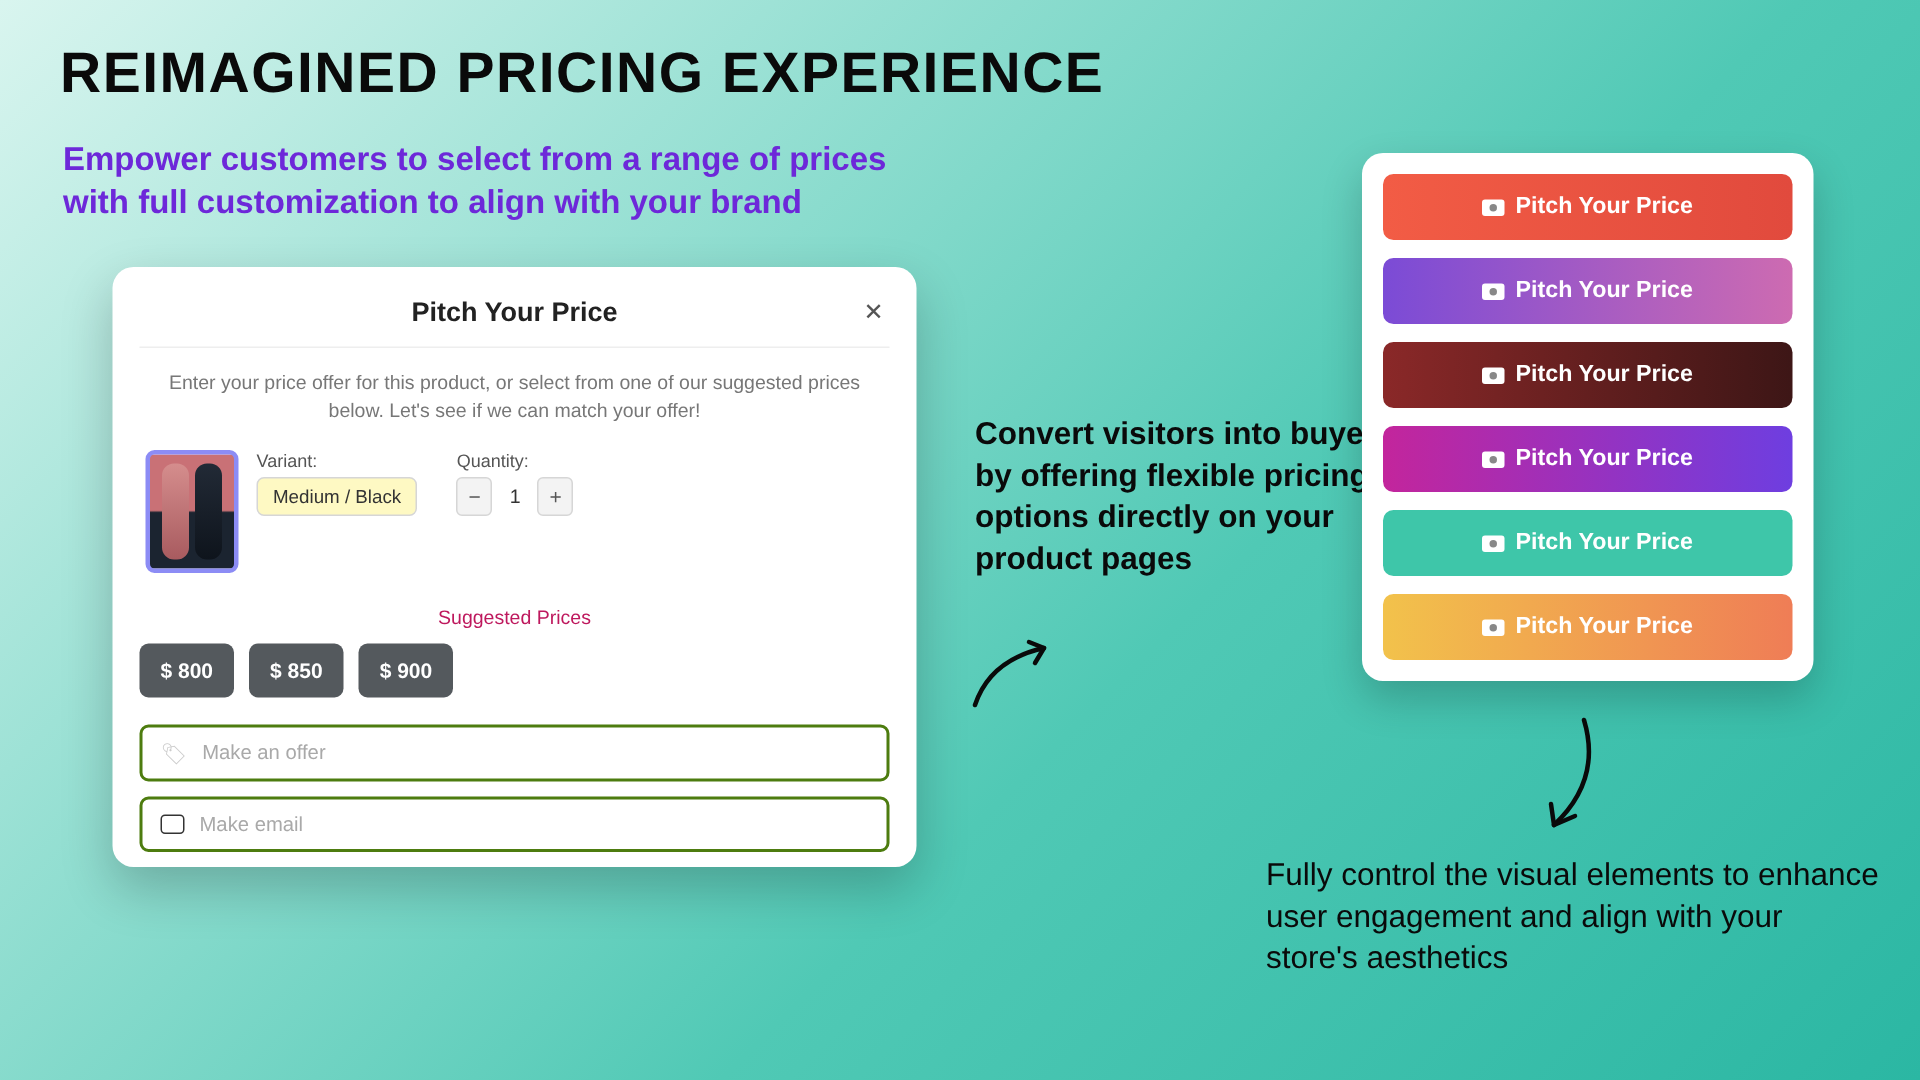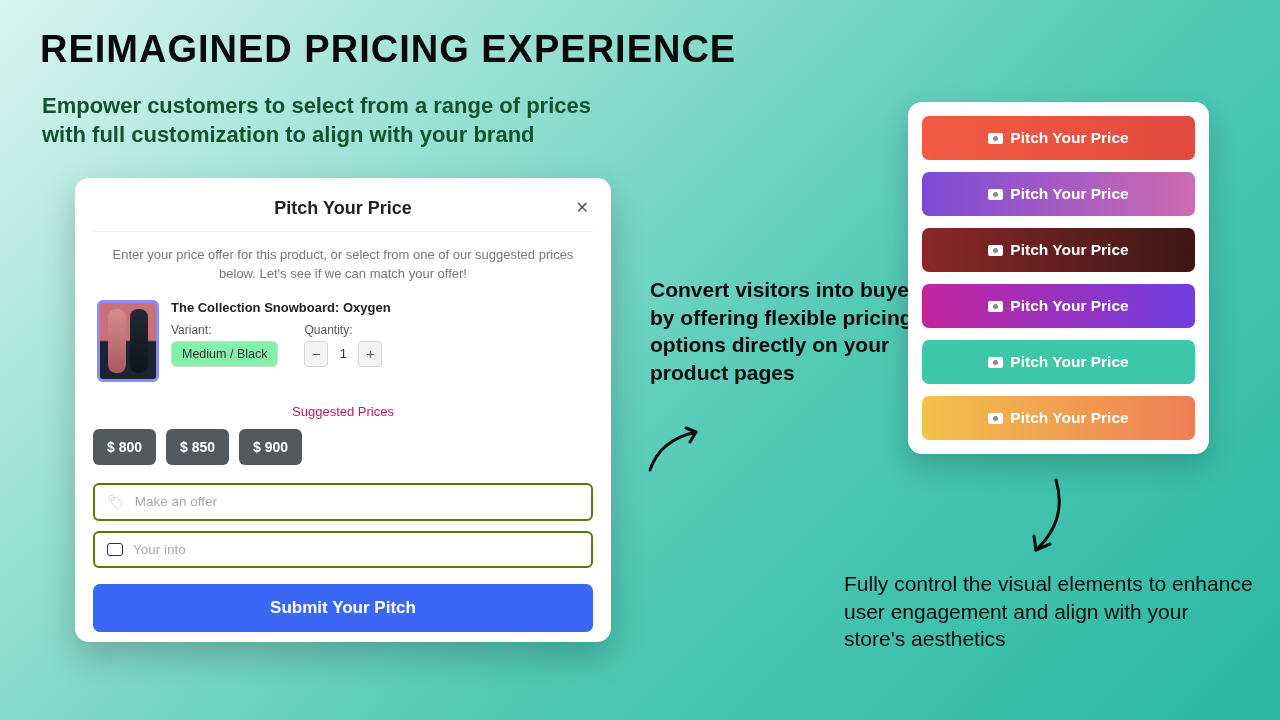--- a/index.html
+++ b/index.html
@@ -1,34 +1,34 @@
 <!DOCTYPE html>
 <html><head>
 <meta charset="utf-8">
 <style>
 *{box-sizing:border-box;margin:0;padding:0;}
 body{width:1280px;height:720px;overflow:hidden;font-family:-apple-system,BlinkMacSystemFont,"Segoe UI",Helvetica,Arial,sans-serif;background:linear-gradient(135deg,#d9f5ef 0%,#50c9b5 60%,#2bb7a3 100%);position:relative;}
 .headline{position:absolute;left:40px;top:28px;font-size:38px;font-weight:900;letter-spacing:1px;color:#0a0a0a;}
-.subhead{position:absolute;left:42px;top:92px;font-size:22px;font-weight:700;color:#14532d;line-height:1.3;}
+.subhead{position:absolute;left:42px;top:92px;font-size:22px;font-weight:700;color:#6d28d9;line-height:1.3;}
 .modal{position:absolute;left:75px;top:178px;width:536px;background:#fff;border-radius:14px;box-shadow:0 14px 34px rgba(0,0,0,.22);padding:14px 18px 10px;}
 .modal-title-row{display:flex;align-items:center;justify-content:center;position:relative;padding:6px 0 12px;border-bottom:1px solid #eee;}
 .modal-title{font-size:18px;font-weight:700;color:#222;}
 .close-x{position:absolute;right:4px;top:6px;font-size:16px;color:#555;cursor:pointer;}
 .modal-desc{font-size:13px;color:#777;text-align:center;padding:14px 4px 16px;line-height:1.45;}
 .product-row{display:flex;gap:12px;padding:0 4px;}
 .thumb{width:62px;height:82px;border:3px solid #8c8cf5;border-radius:6px;background:linear-gradient(180deg,#c97176 0%,#c97176 49%,#1b2430 51%,#1b2430 100%);position:relative;flex:0 0 auto;}
 .thumb::before,.thumb::after{content:"";position:absolute;top:6px;bottom:6px;width:18px;border-radius:8px;}
 .thumb::before{left:8px;background:linear-gradient(#d58d8d,#a85b5f);}
 .thumb::after{right:8px;background:linear-gradient(#222a36,#0e141c);}
 .product-meta{flex:1;}
 .product-name{font-size:13px;font-weight:700;color:#222;margin-bottom:8px;}
 .vq-row{display:flex;gap:26px;}
 .vq-col{display:flex;flex-direction:column;gap:4px;justify-content:center;}
 .vq-label{font-size:12px;color:#555;}
-.variant-pill{border:1px solid #d6d6d6;border-radius:5px;padding:5px 10px;font-size:12.5px;color:#333;background:#86efac;}
+.variant-pill{border:1px solid #d6d6d6;border-radius:5px;padding:5px 10px;font-size:12.5px;color:#333;background:#fef9c3;}
 .qty-wrap{display:flex;align-items:center;gap:0;}
 .qty-btn{width:24px;height:26px;border:1px solid #d6d6d6;background:#f3f3f3;border-radius:4px;font-size:14px;color:#555;display:flex;align-items:center;justify-content:center;cursor:pointer;}
 .qty-val{width:30px;text-align:center;font-size:13px;color:#333;}
 .suggested-label{text-align:center;font-size:13px;color:#be185d;margin-top:22px;}
 .suggested-row{display:flex;gap:10px;margin-top:10px;}
 .price-chip{background:#54595d;color:#fff;font-size:14px;font-weight:600;padding:10px 14px;border-radius:6px;cursor:pointer;}
 .input-row{display:flex;align-items:center;gap:10px;border:2px solid #4d7c0f;border-radius:6px;padding:9px 12px;margin-top:18px;color:#a9a9a9;font-size:13.5px;}
 .input-row + .input-row{margin-top:10px;}
 .tag-icon::before{content:"🏷";filter:grayscale(1) opacity(.6);font-size:14px;}
 .mail-icon{width:16px;height:13px;border:1.6px solid #333;border-radius:3px;position:relative;display:inline-block;}
@@ -59,21 +59,20 @@
 
 <div class="modal">
   <div class="modal-title-row">
     <div class="modal-title">Pitch Your Price</div>
     <div class="close-x">✕</div>
   </div>
   <div class="modal-desc">Enter your price offer for this product, or select from one of our suggested prices below. Let's see if we can match your offer!</div>
   <div class="product-row">
     <div class="thumb"></div>
     <div class="product-meta">
-      <div class="product-name">The Collection Snowboard: Oxygen</div>
       <div class="vq-row">
         <div class="vq-col">
           <div class="vq-label">Variant:</div>
           <div class="variant-pill">Medium / Black</div>
         </div>
         <div class="vq-col">
           <div class="vq-label">Quantity:</div>
           <div class="qty-wrap">
             <div class="qty-btn">−</div>
             <div class="qty-val">1</div>
@@ -88,23 +87,22 @@
     <div class="price-chip">$ 800</div>
     <div class="price-chip">$ 850</div>
     <div class="price-chip">$ 900</div>
   </div>
   <div class="input-row">
     <span class="tag-icon"></span>
     <span>Make an offer</span>
   </div>
   <div class="input-row">
     <span class="mail-icon"></span>
-    <span>Your into</span>
+    <span>Make email</span>
   </div>
-  <button class="submit-btn">Submit Your Pitch</button>
 </div>
 
 <div class="mid-caption">Convert visitors into buyers by offering flexible pricing options directly on your product pages</div>
 
 <svg class="arrow1" width="70" height="70">
   <path d="M8 52 Q 18 22 54 14" stroke="#0a0a0a" stroke-width="3" fill="none" stroke-linecap="round"></path>
   <path d="M54 14 L44 10 M54 14 L48 24" stroke="#0a0a0a" stroke-width="3" fill="none" stroke-linecap="round"></path>
 </svg>
 
 <svg class="arrow2" width="60" height="90">

